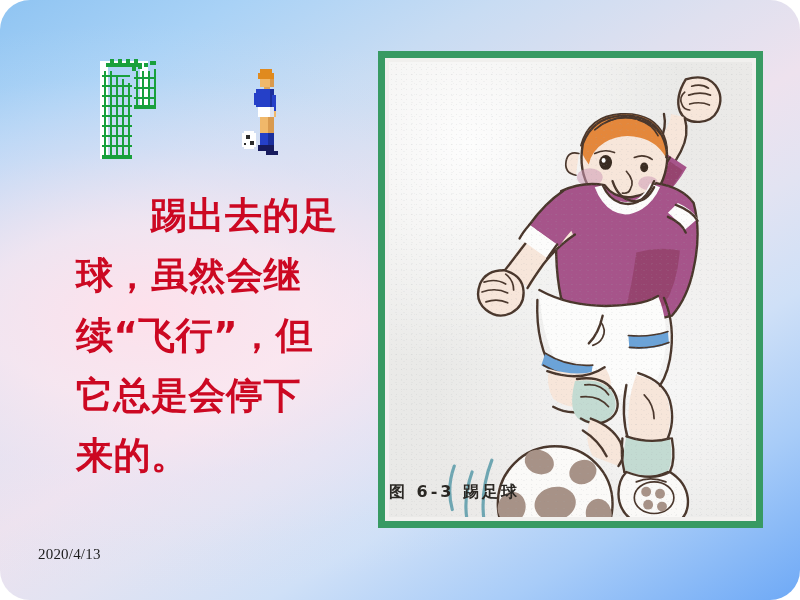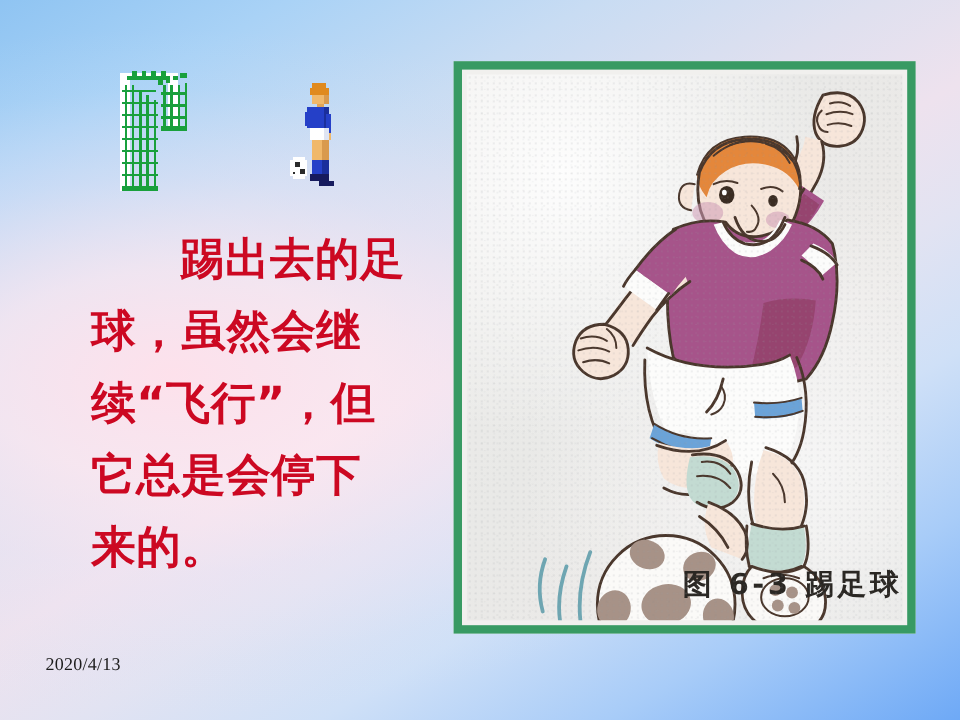--- a/index.html
+++ b/index.html
@@ -28,20 +28,21 @@
       linear-gradient(150deg,
         #8fc4f2 0%,
         #a9d2f6 13%,
         #c8dcf3 27%,
         #dfe0ef 40%,
         #eee2ee 50%,
         #e2e3f2 60%,
         #cfe0f7 71%,
         #a8ccf8 84%,
         #6ea9f6 100%);
+    border-radius: 30px;
   }
 
   
   .sprite-wrap {
     position: absolute;
     image-rendering: pixelated;
   }
   #goal-sprite {
     left: 88px;
     top: 57px;
@@ -128,25 +129,25 @@
     top: 0;
     width: 100%;
     height: 100%;
   }
 
   #figure-caption {
     position: absolute;
     left: 0;
     right: 0;
     bottom: 14px;
-    text-align: right;
+    text-align: left;
     color: #2a2723;
     font-family: "DejaVu Sans", "Liberation Sans", sans-serif;
     font-weight: bold;
-    font-size: 24px;
+    font-size: 16px;
     letter-spacing: 3px;
   }
 </style>
 </head>
 <body>
 
 <div id="slide">
 
   <div class="sprite-wrap" id="goal-sprite">
     <svg viewBox="0 0 37 53" width="74" height="106" shape-rendering="crispEdges" aria-hidden="true">

